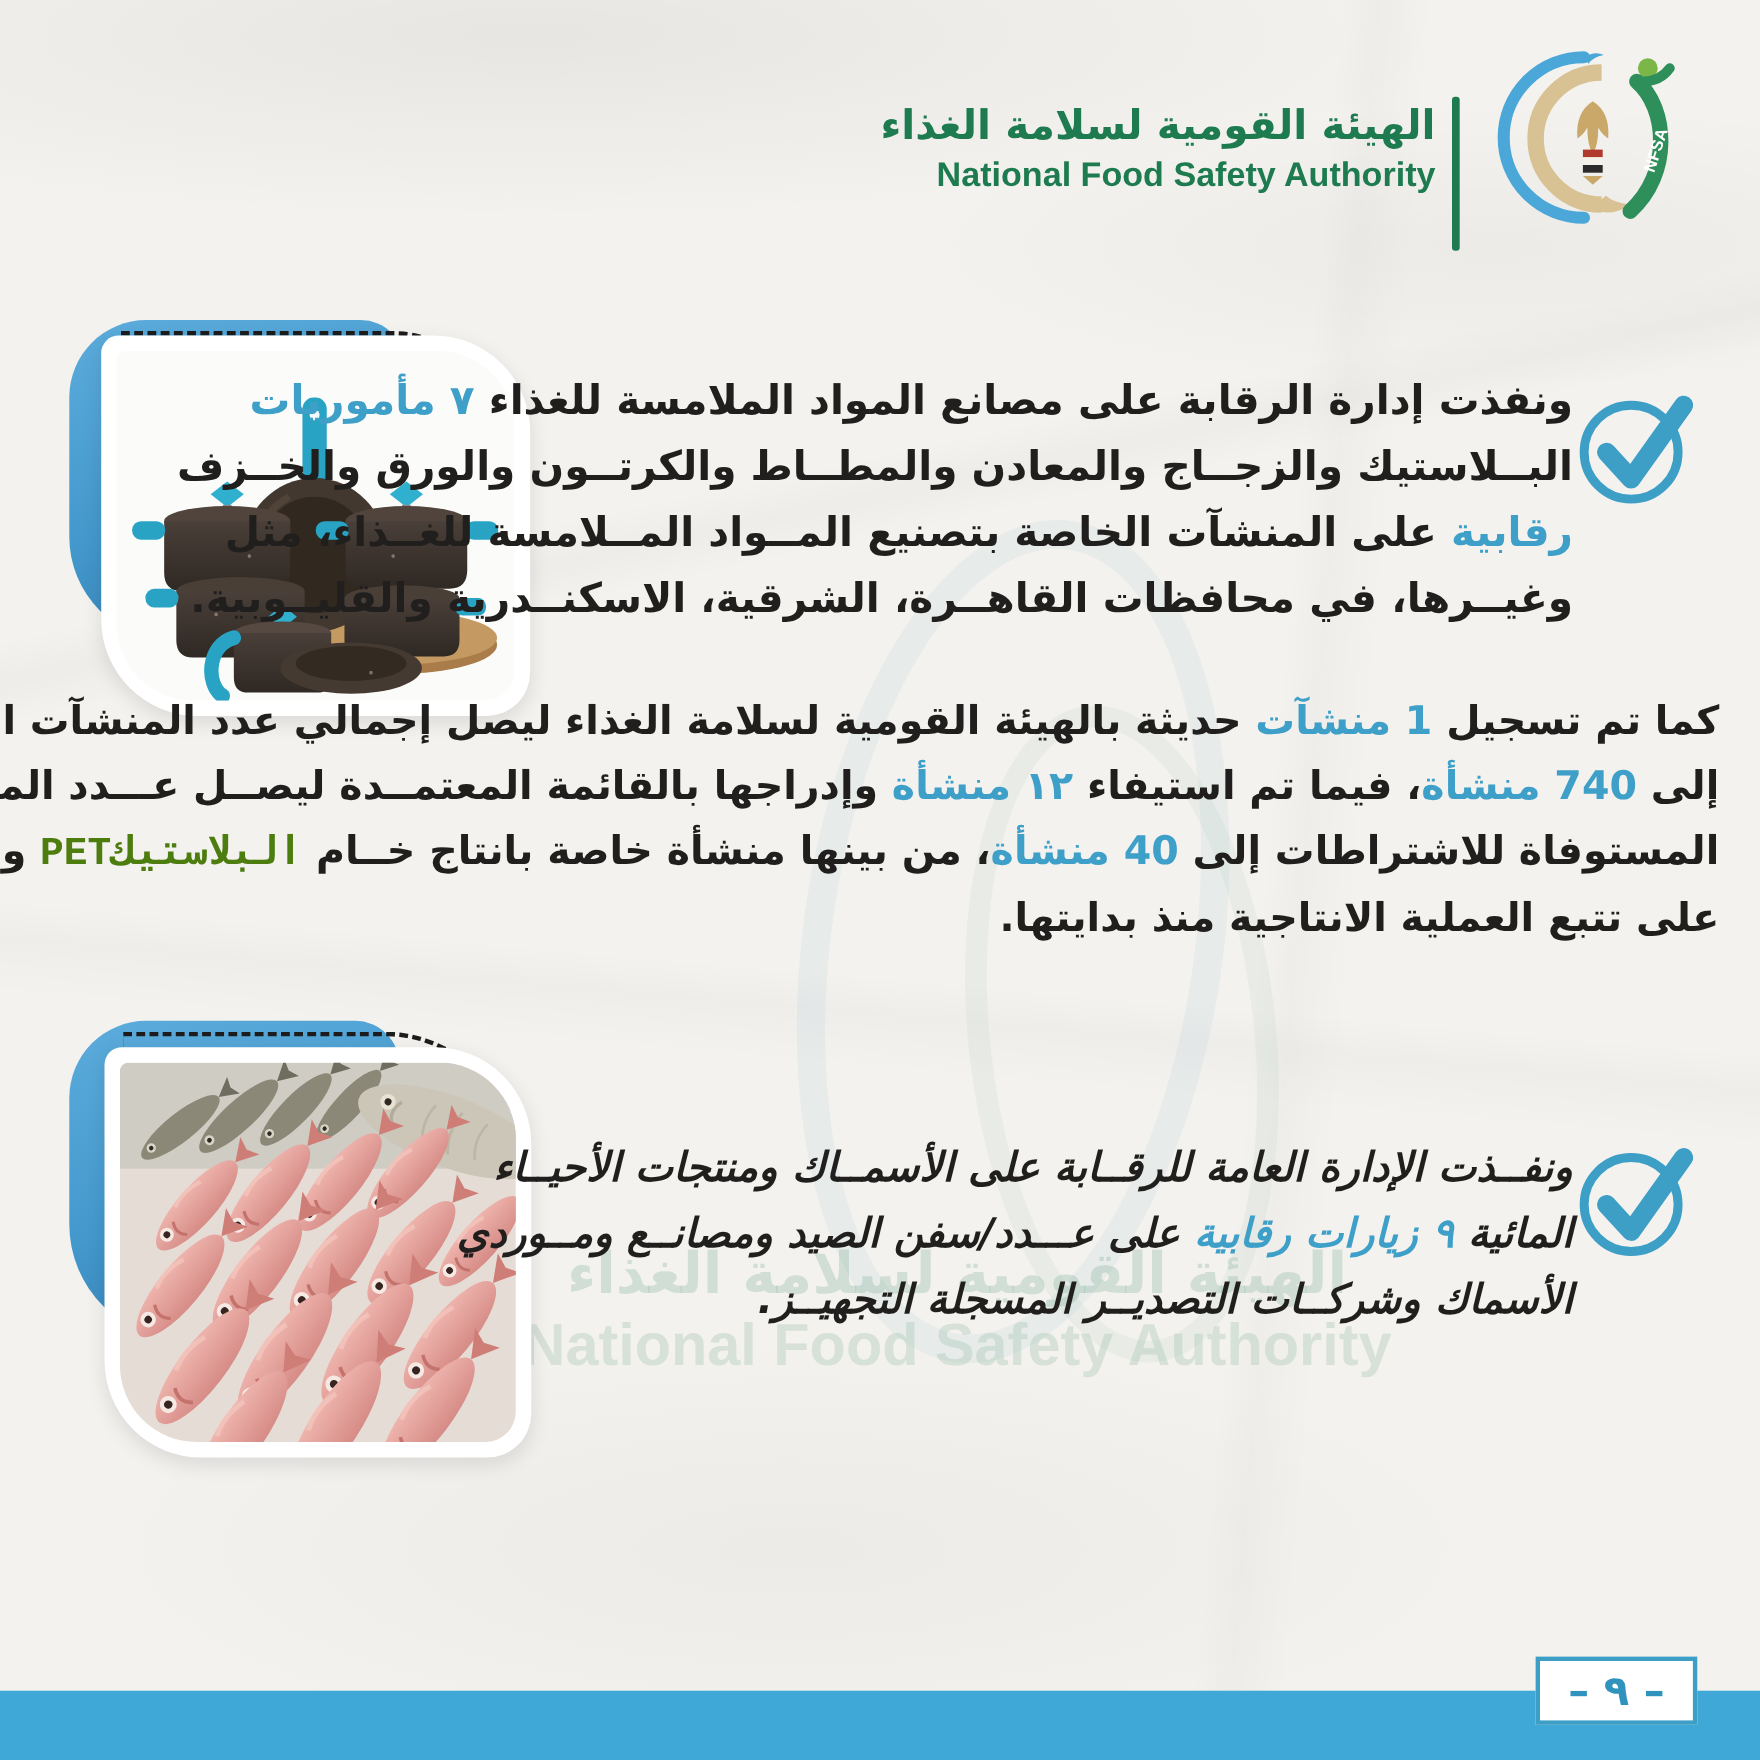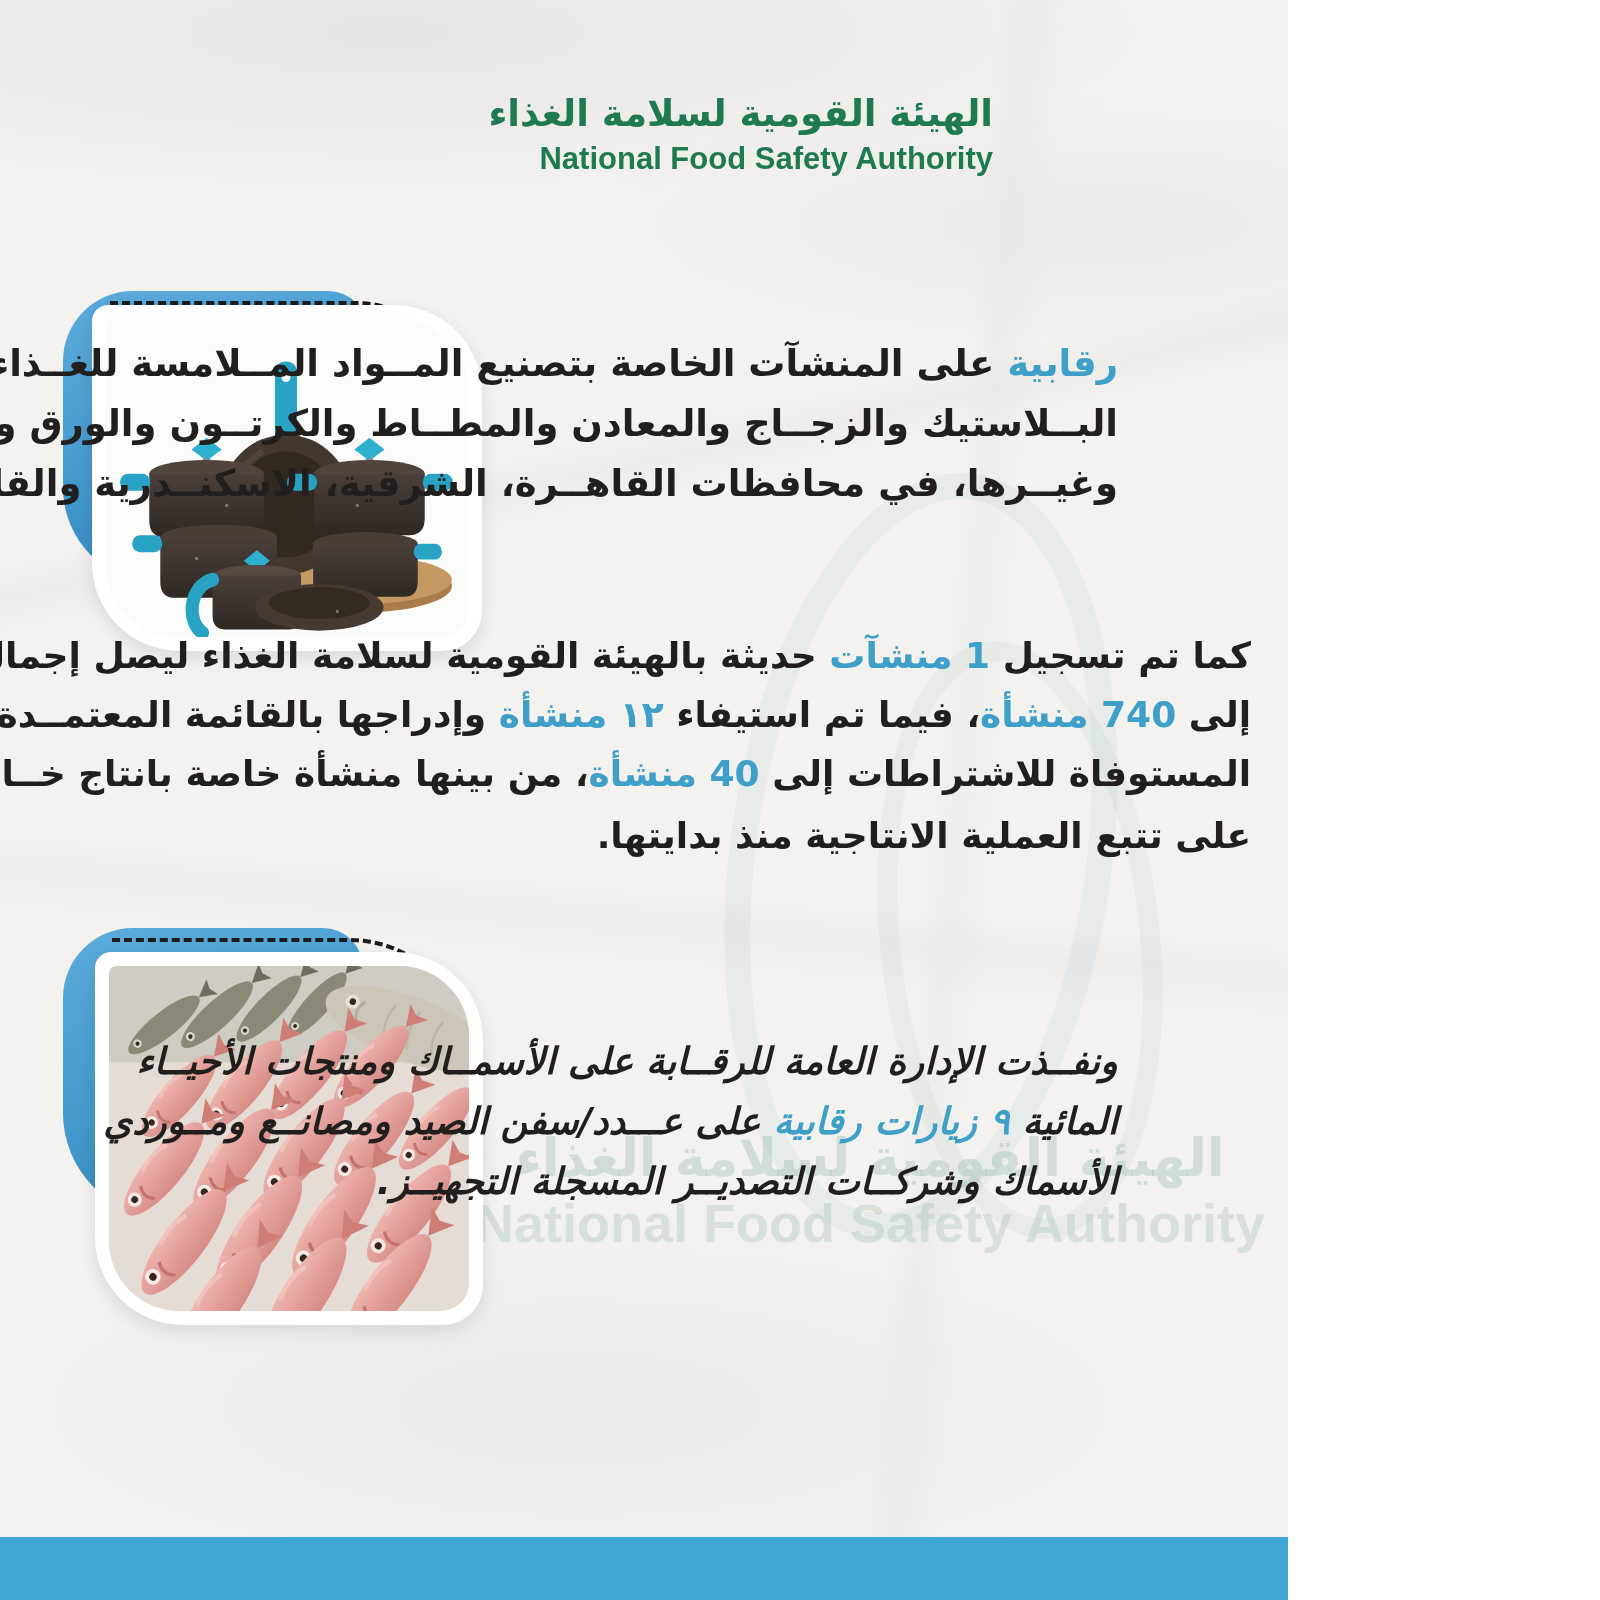--- a/index.html
+++ b/index.html
@@ -1,17 +1,17 @@
 <!DOCTYPE html>
 <html lang="ar"><head>
 <meta charset="utf-8">
 <style>
   html,body{margin:0;padding:0;}
   .page{
-    position:relative; width:1288px; height:1600px; overflow:hidden;
+    position:relative; width:1600px; height:1600px; overflow:hidden;
     background:#f4f2ef;
     font-family:"DejaVu Sans", sans-serif;
   }
   
   .paper{
     position:absolute; inset:0; pointer-events:none;
     background:
       radial-gradient(ellipse 1300px 260px at 30% 2%, rgba(0,0,0,.05), transparent 65%),
       radial-gradient(ellipse 900px 220px at 85% 14%, rgba(0,0,0,.03), transparent 60%),
       linear-gradient(168deg, transparent 30%, rgba(0,0,0,.025) 32%, transparent 34%),
@@ -175,22 +175,23 @@
   </div>
 
   <div class="check" style="left:1432px; top:348px;">
     <svg viewBox="0 0 120 120">
       <circle cx="50" cy="62" r="42" fill="none" stroke="#3d9ec6" stroke-width="8"></circle>
       <path d="M28 62 L50 86 L97 20" fill="none" stroke="#3d9ec6" stroke-width="17" stroke-linecap="round" stroke-linejoin="round"></path>
     </svg>
   </div>
 
   <div class="btext blk t1">
+      <div class="tline"><span class="seg n">ونفذت إدارة الرقابة على مصانع المواد الملامسة للغذاء </span><span class="seg a">٧ مأموريات</span></div>
+      <div class="tline"><span class="seg n">البــلاستيك والزجــاج والمعادن والمطــاط والكرتــون والورق والخــزف</span></div>
       <div class="tline"><span class="seg a">رقابية </span><span class="seg n">على المنشآت الخاصة بتصنيع المــواد المــلامسة للغــذاء، مثل</span></div>
-      <div class="tline"><span class="seg n">البــلاستيك والزجــاج والمعادن والمطــاط والكرتــون والورق والخــزف</span></div>
       <div class="tline"><span class="seg n">وغيــرها، في محافظات القاهــرة، الشرقية، الاسكنــدرية والقليــوبية.</span></div>
     </div>
 
   <div class="btext mid tmid">
       <div class="tline"><span class="seg n">كما تم تسجيل </span><span class="seg a">1 منشآت </span><span class="seg n">حديثة بالهيئة القومية لسلامة الغذاء ليصل إجمالي عدد المنشآت المسجلة</span></div>
       <div class="tline"><span class="seg n">إلى </span><span class="seg a">740 منشأة</span><span class="seg n">، فيما تم استيفاء </span><span class="seg a">١٢ منشأة </span><span class="seg n">وإدراجها بالقائمة المعتمــدة ليصــل عـــدد المنشآت</span></div>
       <div class="tline"><span class="seg n">المستوفاة للاشتراطات إلى </span><span class="seg a">40 منشأة</span><span class="seg n">، من بينها منشأة خاصة بانتاج خــام </span><span class="seg d">البلاستيكPET</span><span class="seg n"> وذلك حرصًا</span></div>
       <div class="tline"><span class="seg n">على تتبع العملية الانتاجية منذ بدايتها.</span></div>
     </div>
 

